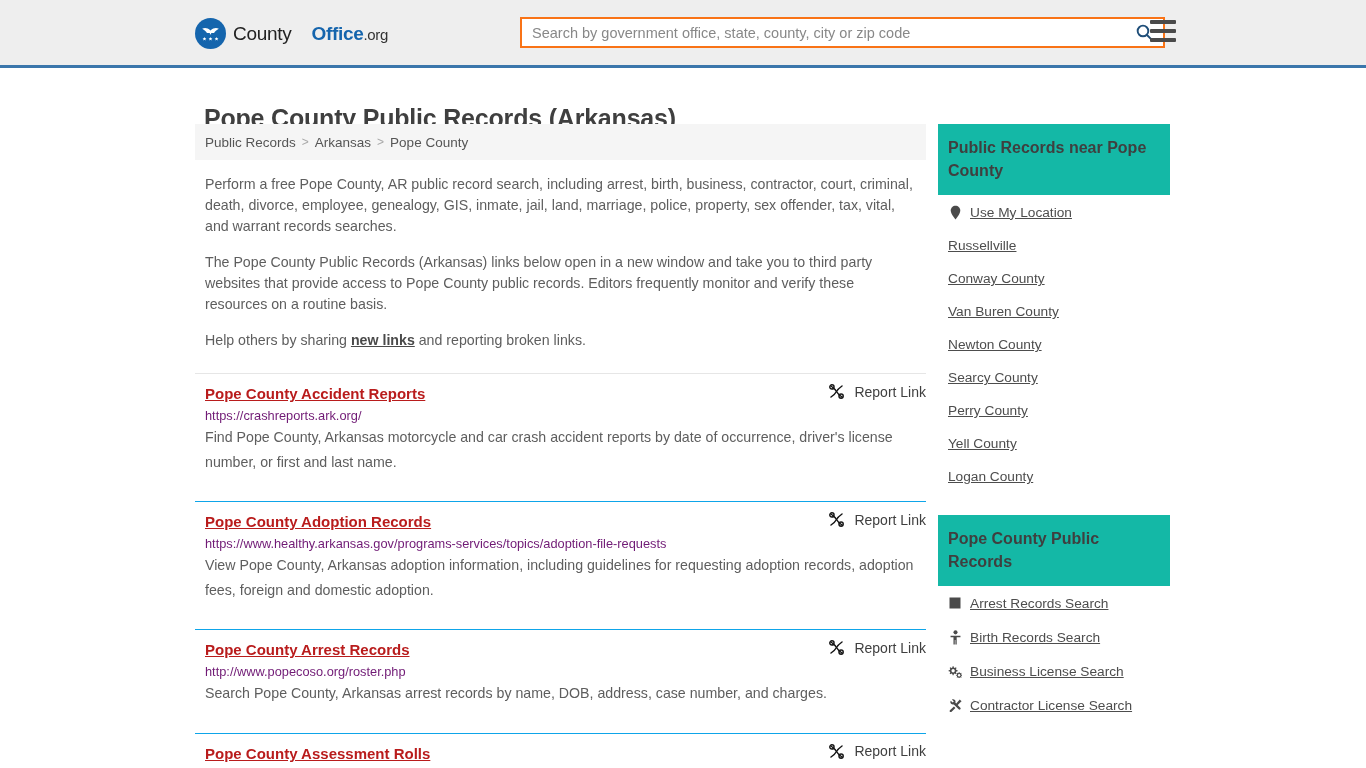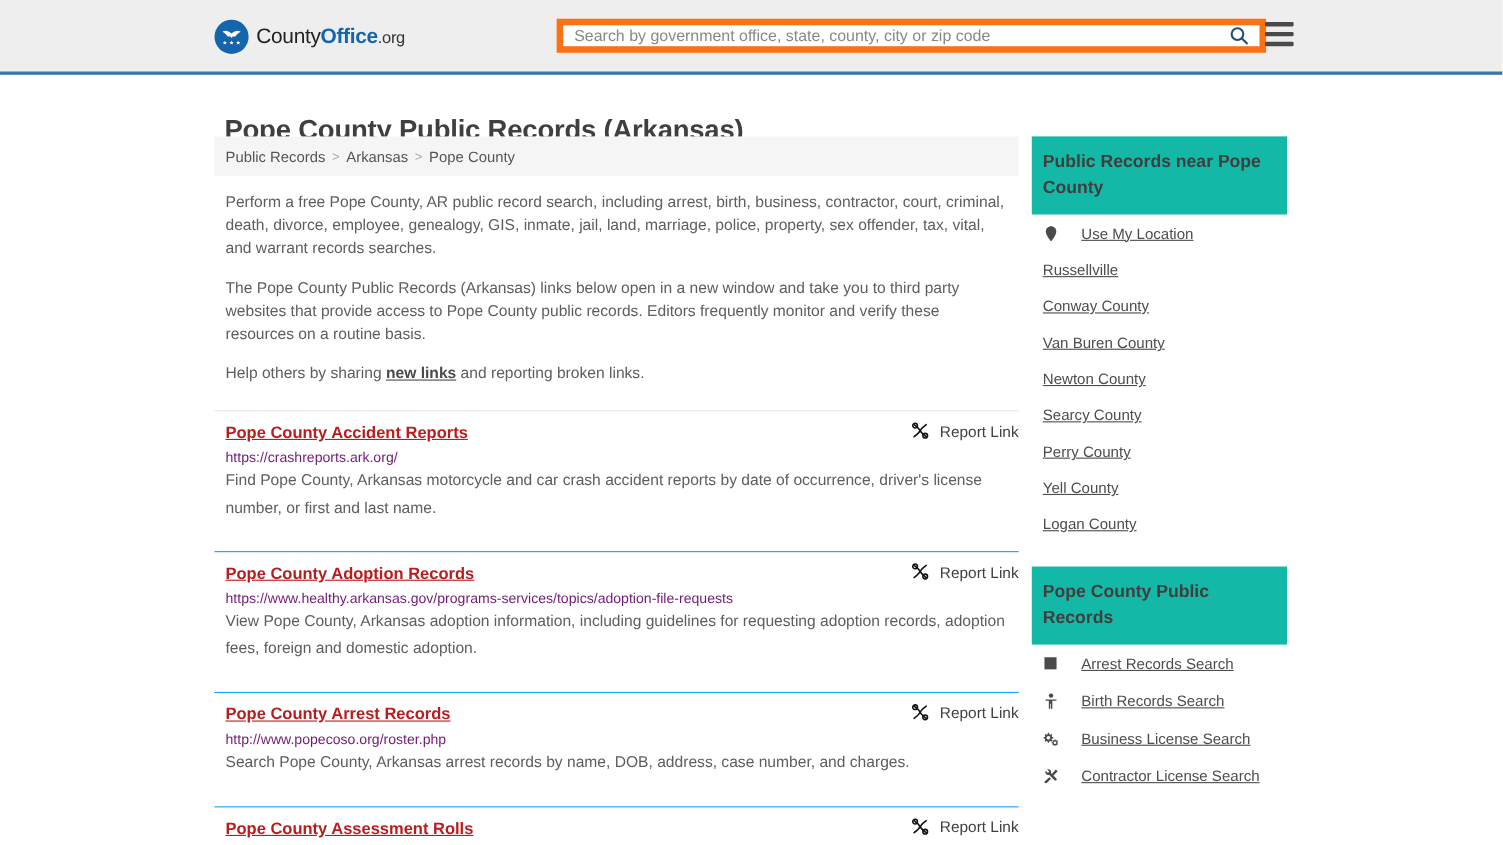--- a/index.html
+++ b/index.html
@@ -40,29 +40,29 @@
     display:block;
   }
   .logo-text {
     font-size: 19px;
     letter-spacing: -0.3px;
     color: #222222;
     font-weight: 400;
     line-height: 1;
     white-space: nowrap;
   }
-  .logo-text .b { color: #1565ad; font-weight: 700; }
+  .logo-text .b { color: #1565ad; font-weight: 700; margin-left: 20px; }
   .logo-text .org { font-size: 15px; color: #333333; }
 
   .search-wrap {
     position: absolute;
-    left: 506px; top: 17px;
+    left: 520px; top: 17px;
     width: 645px; height: 31px;
     background: #ffffff;
-    border: 6px solid #f97316;
+    border: 2px solid #f97316;
     display: flex; align-items: center;
   }
   .search-input {
     border: 0; outline: none;
     flex: 1;
     height: 29px;
     padding: 0 10px;
     font-size: 14.5px;
     font-family: "Liberation Sans", sans-serif;
     color: #333333;
@@ -173,21 +173,21 @@
   .side-card-head {
     background: #14b8a6;
     padding: 12px 10px 13px 10px;
     font-size: 16px;
     font-weight: 700;
     color: #3f3f3f;
     line-height: 23px;
   }
   .side-list { padding: 0; margin: 0; list-style: none; }
   .side-list li {
-    display: flex; align-items: center; gap: 21px;
+    display: flex; align-items: center; gap: 8px;
     padding: 9px 0 9px 10px;
     font-size: 13.7px;
   }
   .side-list li a {
     color: #4d4d4d;
     text-decoration: underline;
     cursor: pointer;
   }
   .side-icon {
     width: 14px; height: 16px; flex: none;

